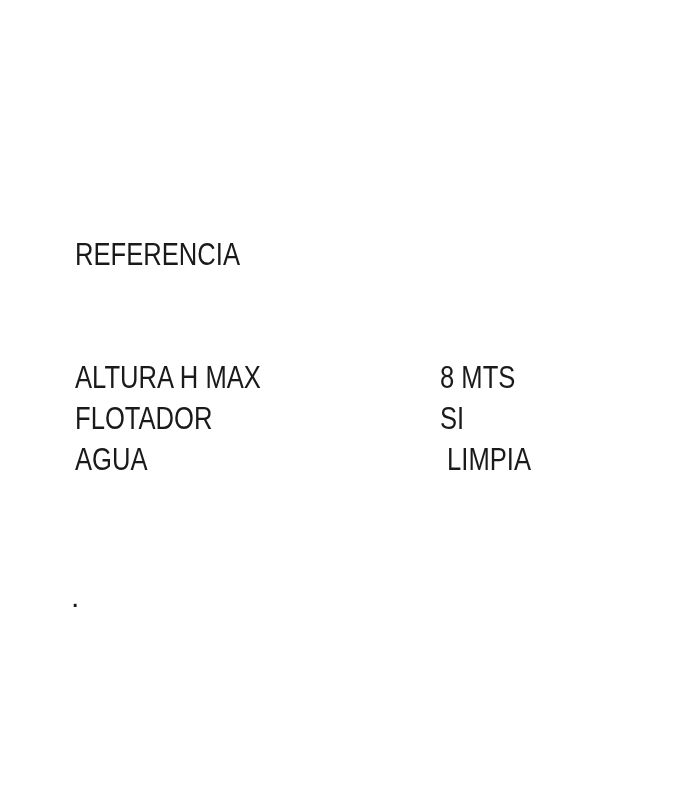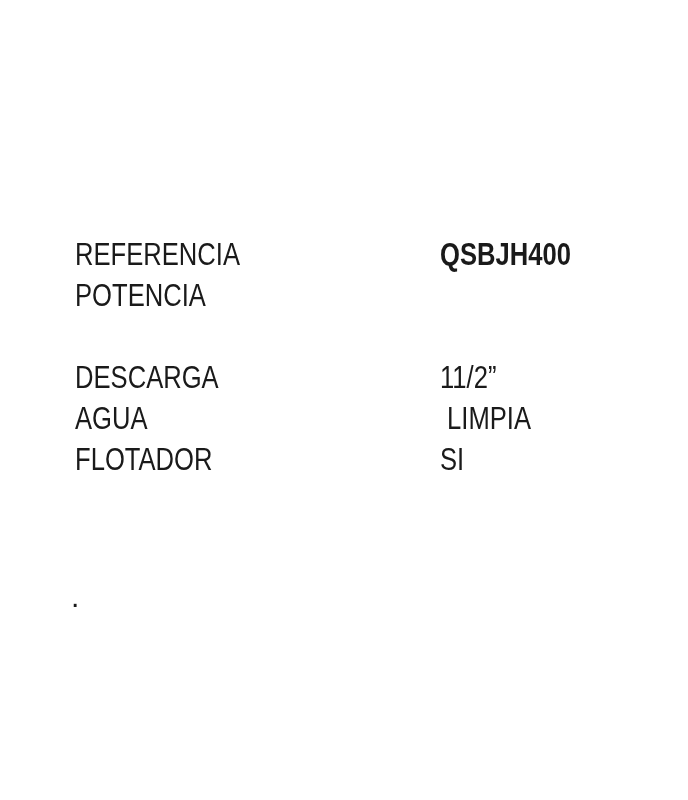--- a/index.html
+++ b/index.html
@@ -53,44 +53,42 @@
 </style>
 </head>
 <body>
 
 <div class="canvas">
 
   <div class="spec-table">
 
     <div class="spec-row">
       <div class="cell label"><span class="tx">REFERENCIA</span></div>
-      <div class="cell value"><span class="tx bold">QSBJH400</span></div>
     </div>
 
     <div class="spec-row">
-      <div class="cell label"><span class="tx">POTENCIA</span></div>
     </div>
 
     <div class="spec-row">
     </div>
 
 
+    <div class="spec-row">
+      <div class="cell label"><span class="tx">ALTURA H MAX</span></div>
+      <div class="cell value"><span class="tx">8 MTS</span></div>
+    </div>
+
 
     <div class="spec-row">
-      <div class="cell label"><span class="tx">DESCARGA</span></div>
-      <div class="cell value"><span class="tx">11/2”</span></div>
+      <div class="cell label"><span class="tx">FLOTADOR</span></div>
+      <div class="cell value"><span class="tx">SI</span></div>
     </div>
 
     <div class="spec-row">
       <div class="cell label"><span class="tx">AGUA</span></div>
       <div class="cell value"><span class="tx">&nbsp;LIMPIA</span></div>
-    </div>
-
-    <div class="spec-row">
-      <div class="cell label"><span class="tx">FLOTADOR</span></div>
-      <div class="cell value"><span class="tx">SI</span></div>
     </div>
 
   </div>
 
   <span class="stray-mark">.</span>
 
 </div>
 
 </body></html>

